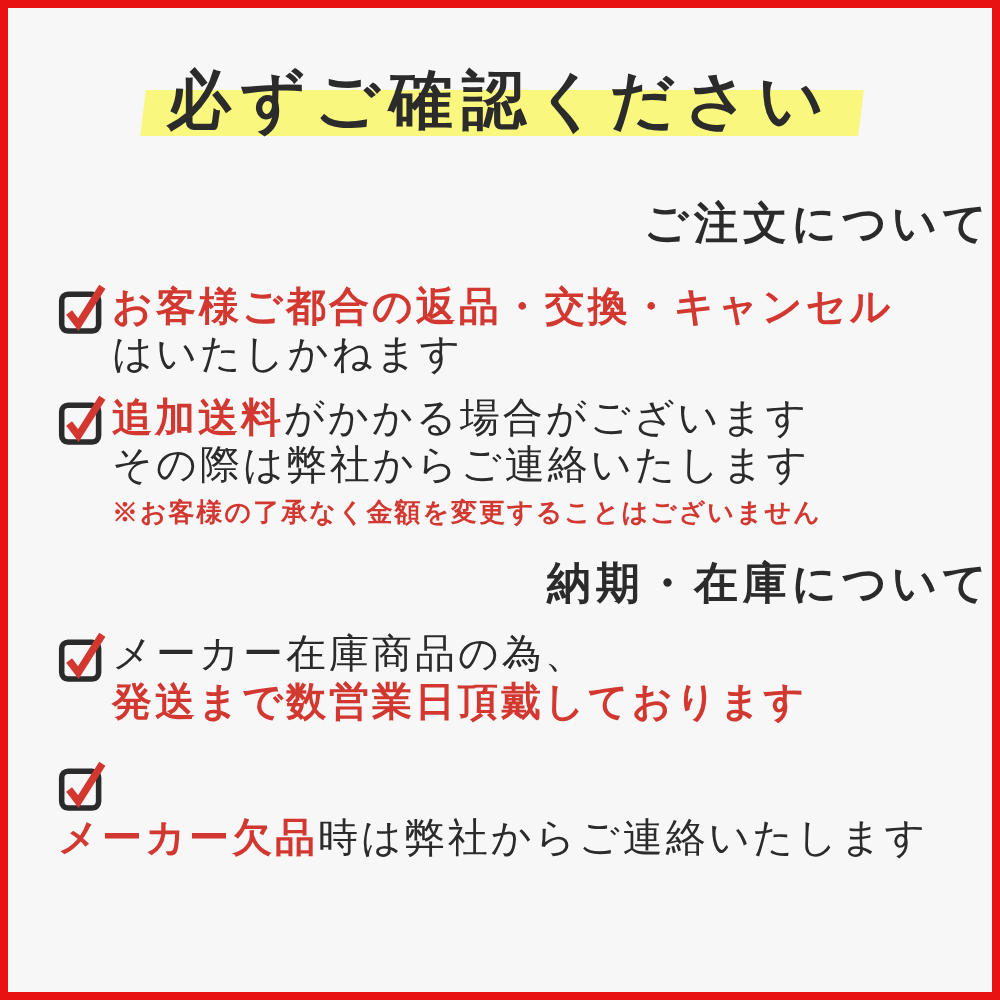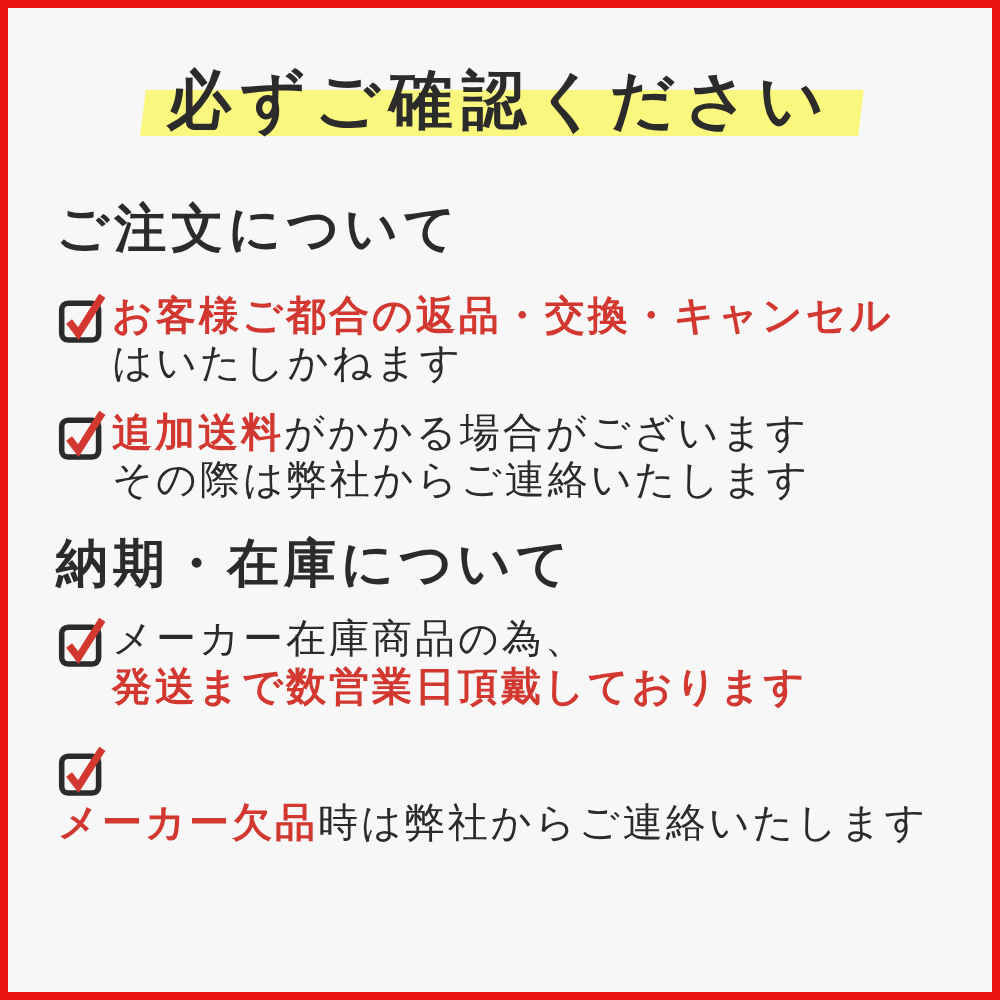--- a/index.html
+++ b/index.html
@@ -23,27 +23,27 @@
   .title-band{position:relative;display:inline-block;}
   .title-hl{
     position:absolute;left:-16px;right:-20px;top:38px;height:46px;
     background:var(--hl);transform:skewX(-7deg);
   }
   .title-text{
     position:relative;margin:8px;font-size:64px;font-weight:bold;
     letter-spacing:9px;color:var(--ink);line-height:1.25;white-space:nowrap;
   }
   .heading{
-    margin:0 0 0 48px;font-size:52px;font-weight:bold;
-    letter-spacing:5px;color:var(--ink);line-height:1.15;white-space:nowrap;
+    margin:0 0 0 48px;font-size:44px;font-weight:bold;
+    letter-spacing:5px;color:var(--ink);line-height:1.15;white-space:nowrap;text-align:right;
   }
   .heading-1{margin-top:50px;}
   .heading-2{margin-top:30px;}
   .item{display:flex;align-items:flex-start;margin-left:50px;margin-right:30px;}
-  .mt-a{margin-top:22px;} .mt-b{margin-top:33px;} .mt-c{margin-top:22px;}
+  .mt-a{margin-top:22px;} .mt-b{margin-top:33px;} .mt-c{margin-top:16px;}
   .mt-d{margin-top:22px;} .mt-e{margin-top:34px;flex-direction:column;}
   .cb{flex:0 0 auto;width:48px;height:56px;margin:-2px 6px 0 0;overflow:visible;}
   .item-text{
     font-size:40px;line-height:47px;letter-spacing:3px;color:var(--ink);
     white-space:nowrap;
   }
   .seg{display:inline;}
   .red{color:var(--red);font-weight:bold;}
   .note{
     margin-top:8px;font-size:26px;line-height:32px;letter-spacing:2px;
@@ -77,20 +77,21 @@
   </div>
 
   <div class="item mt-c">
     <svg class="cb" viewBox="0 0 52 58">
       <rect x="4" y="14" width="40" height="40" rx="7" fill="none" stroke="#2b2b2b" stroke-width="6"></rect>
       <path d="M12 34 L22 47 L48 6" fill="none" stroke="#d23730" stroke-width="8"></path>
     </svg>
     <div class="item-text">
       <div class="line"><span class="seg red">追加送料</span><span class="seg">がかかる場合がございます</span></div>
       <div class="line"><span class="seg">その際は弊社からご連絡いたします</span></div>
+      <div class="note">※お客様の了承なく金額を変更することはございません</div>
     </div>
   </div>
 
   <h2 class="heading heading-2">納期・在庫について</h2>
 
   <div class="item mt-d">
     <svg class="cb" viewBox="0 0 52 58">
       <rect x="4" y="14" width="40" height="40" rx="7" fill="none" stroke="#2b2b2b" stroke-width="6"></rect>
       <path d="M12 34 L22 47 L48 6" fill="none" stroke="#d23730" stroke-width="8"></path>
     </svg>

